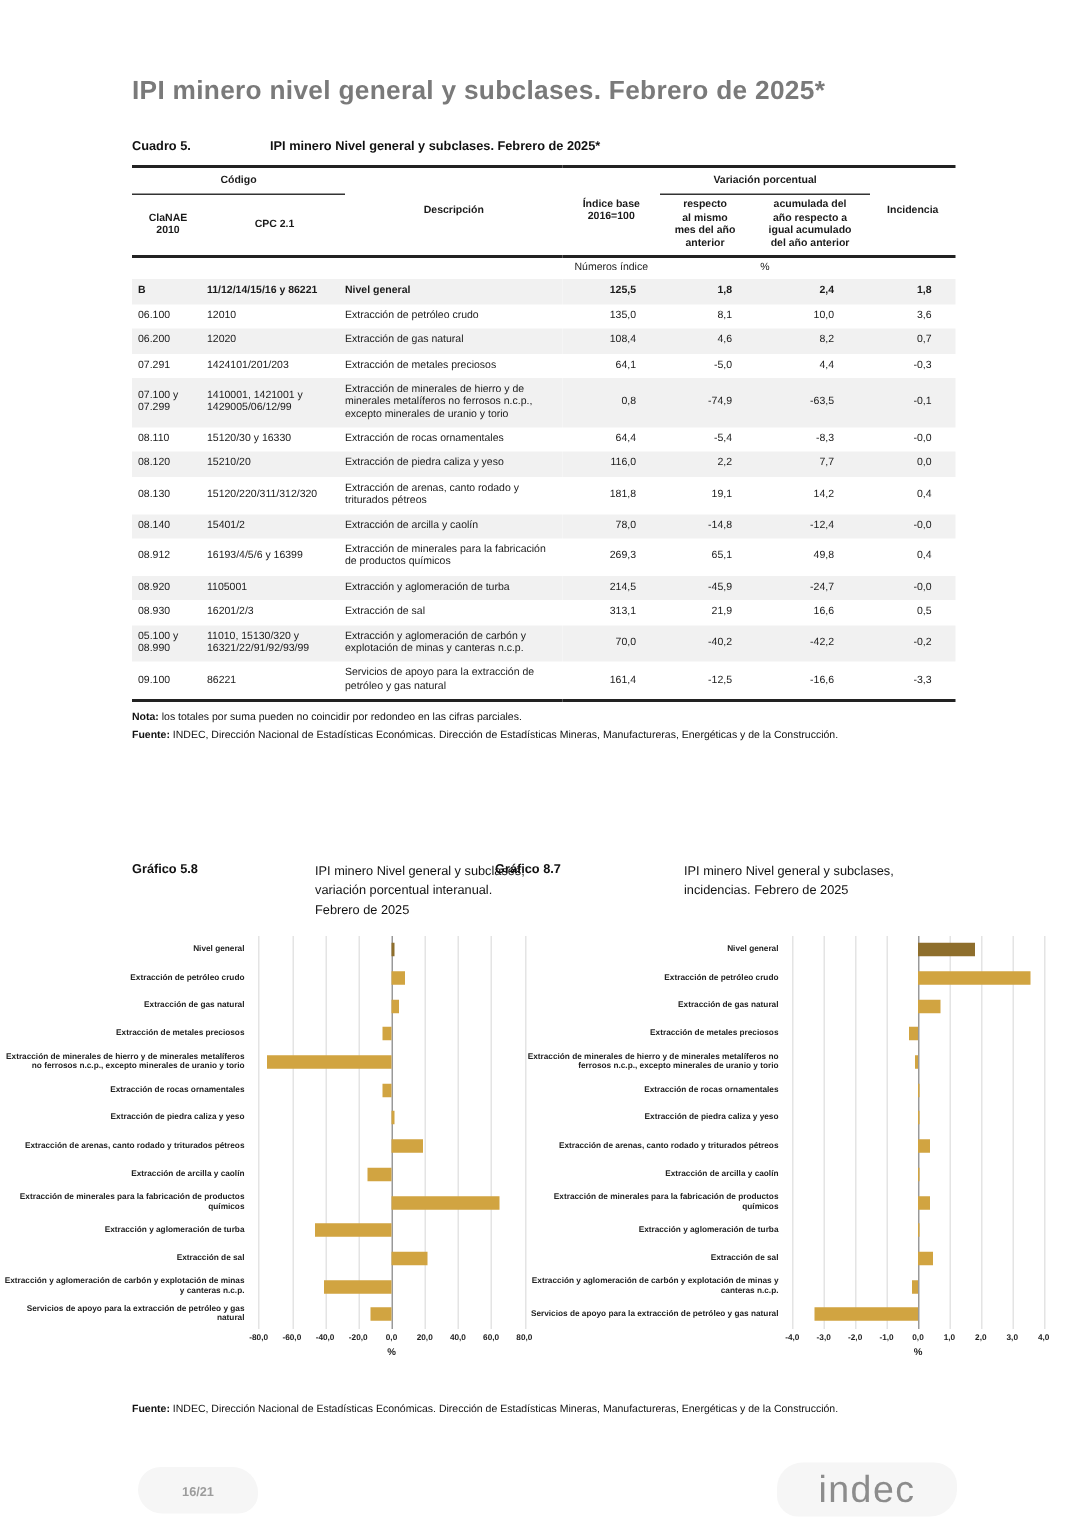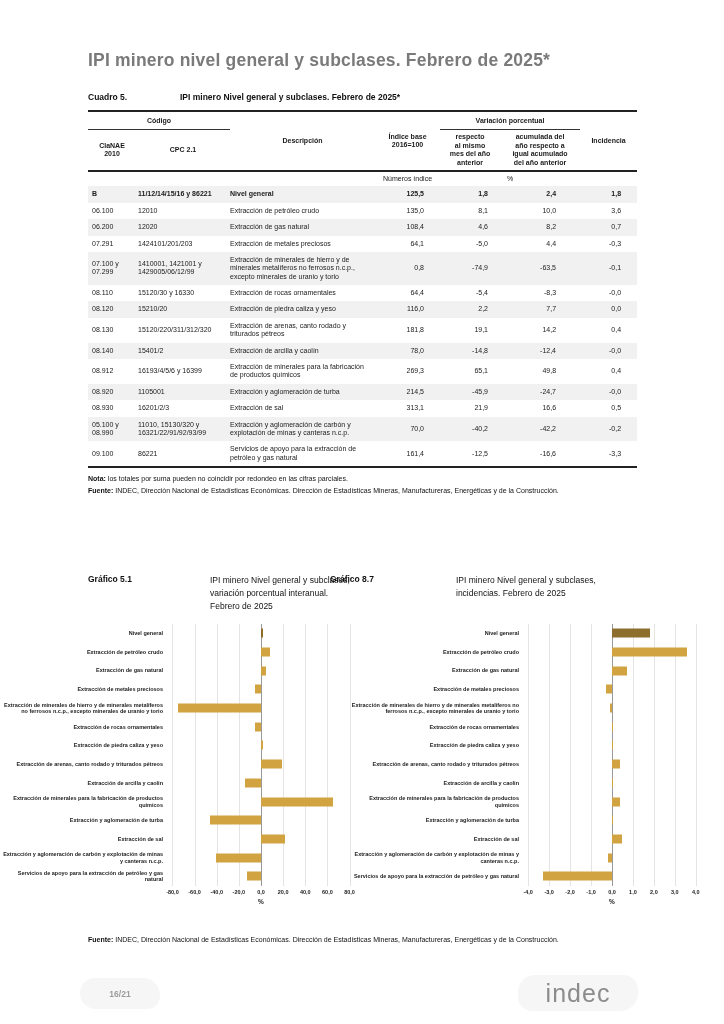--- a/index.html
+++ b/index.html
@@ -38,21 +38,21 @@
   .crow{display:flex;align-items:center;height:18.7px;}
   .clabel{width:var(--labelw);box-sizing:border-box;padding-right:5px;text-align:right;
           font-size:5.5px;font-weight:bold;color:#222;line-height:1.18;max-height:13.5px;overflow:hidden;}
   .cplot{position:relative;width:var(--plotw);height:100%;}
   .bar{position:absolute;top:50%;transform:translateY(-50%);height:9px;}
   .axis{position:relative;margin-left:var(--labelw);width:var(--plotw);height:12px;}
   .tick{position:absolute;top:3px;transform:translateX(-50%);font-size:5.5px;font-weight:bold;color:#222;white-space:nowrap;}
   .xlabel{margin-left:var(--labelw);width:var(--plotw);text-align:center;font-size:6.5px;font-weight:bold;color:#222;}
   .charts-source{position:absolute;left:88px;top:934px;width:560px;}
   
-  .page-badge{position:absolute;left:80px;top:978px;width:80px;height:31px;background:#f6f6f6;
+  .page-badge{position:absolute;left:92px;top:978px;width:80px;height:31px;background:#f6f6f6;
               border-radius:15px 17px 13px 16px;display:flex;align-items:center;justify-content:center;
               font-size:8.5px;font-weight:bold;color:#9c9c9c;}
   .logo-pill{position:absolute;left:518px;top:975px;width:120px;height:36px;background:#f6f6f6;
              border-radius:17px 15px 18px 14px;display:flex;align-items:center;justify-content:center;}
   .logo-text{font-size:25px;color:#8c8c8c;letter-spacing:1px;}
 </style>
 </head>
 <body>
 
 <h1 class="doc-title">IPI minero nivel general y subclases. Febrero de 2025*</h1>
@@ -227,21 +227,21 @@
           <td class="c4">-12,5</td>
           <td class="c5">-16,6</td>
           <td class="c6">-3,3</td>
         </tr>
       </tbody>
   </table>
   <p class="note"><b>Nota:</b><span> los totales por suma pueden no coincidir por redondeo en las cifras parciales.</span></p>
   <p class="note"><b>Fuente:</b><span> INDEC, Dirección Nacional de Estadísticas Económicas. Dirección de Estadísticas Mineras, Manufactureras, Energéticas y de la Construcción.</span></p>
 </div>
 
-<div class="glabel" style="left:88px">Gráfico 5.1</div>
+<div class="glabel" style="left:88px">Gráfico 5.8</div>
 <div class="gtitle" style="left:166px;width:172px">IPI minero Nivel general y subclases,
 variación porcentual interanual.
 Febrero de 2025</div>
 <div class="glabel" style="left:330px">Gráfico 8.7</div>
 <div class="gtitle" style="left:412px;width:190px">IPI minero Nivel general y subclases,
 incidencias. Febrero de 2025</div>
 
 <div class="chart" style="--labelw:168px;--plotw:186px;left:0;top:624px;">
   <div class="gridlayer">
       <div class="gridline" style="left: 4.42857px;"></div>

